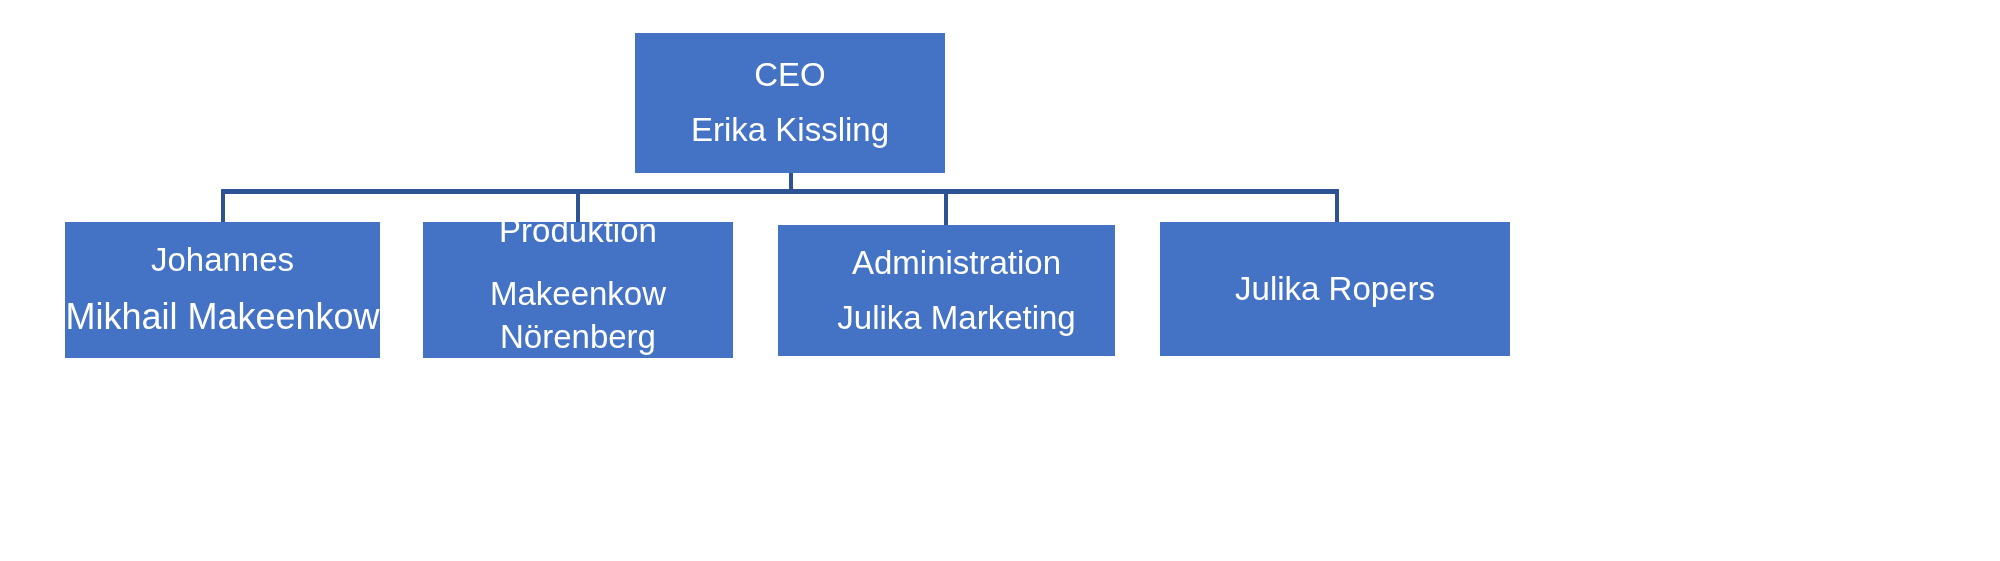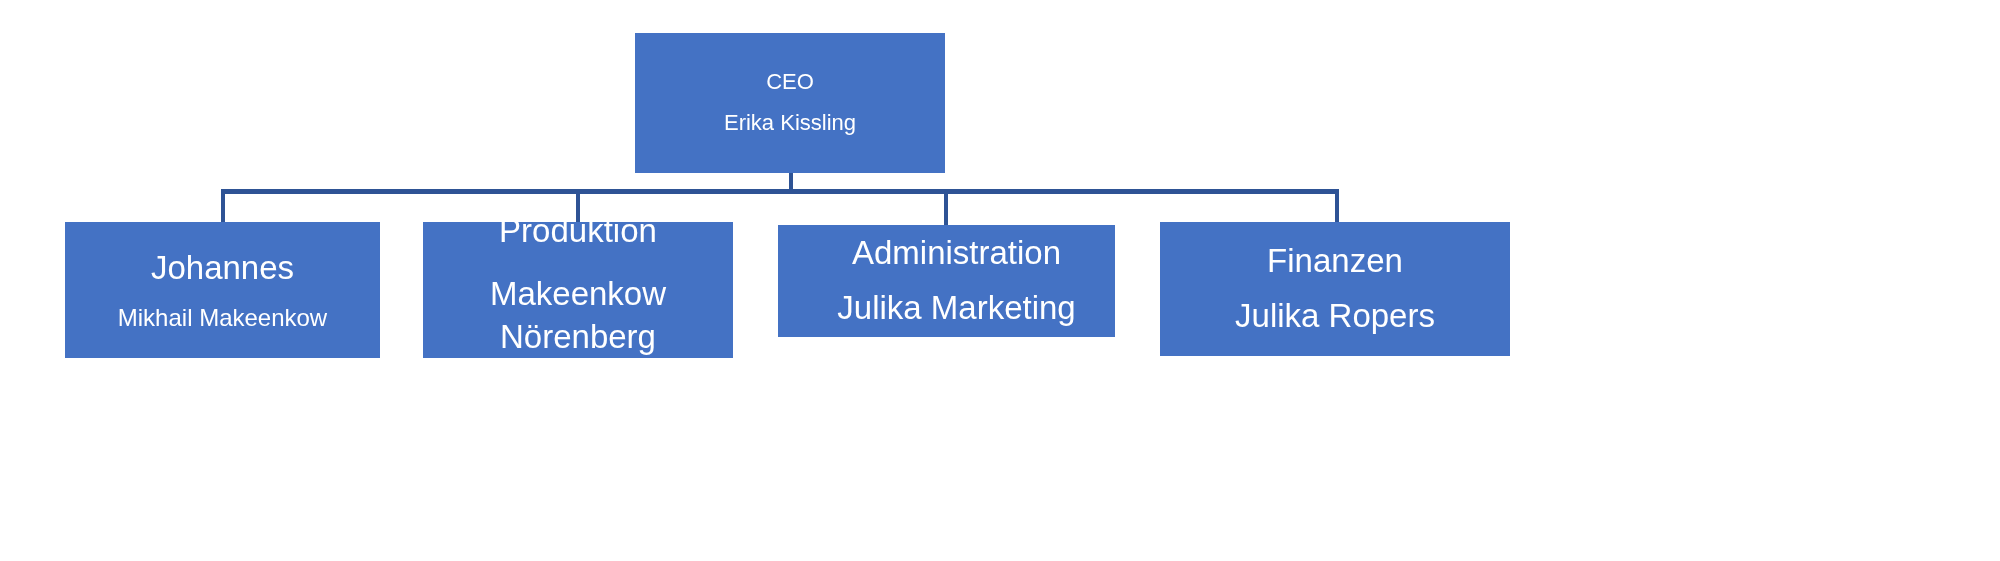--- a/index.html
+++ b/index.html
@@ -32,32 +32,32 @@
   }
   .node-title, .node-person {
     display: block;
   }
   
   #node-ceo {
     left: 635px;
     top: 33px;
     width: 310px;
     height: 140px;
-    font-size: 22px;
+    font-size: 33px;
   }
   #node-ceo .node-title { margin-bottom: 12px; }
 
   
   .level2 { font-size: 33px; }
 
   #node-marketing {
     left: 65px; top: 222px; width: 315px; height: 136px;
   }
   #node-marketing .node-title { margin-bottom: 12px; }
-  #node-marketing .node-person { font-size: 24px; }
+  #node-marketing .node-person { font-size: 36px; }
 
   
   #node-produktion {
     left: 423px; top: 222px; width: 310px; height: 136px;
     overflow: visible;
     justify-content: flex-start;
     padding-top: 16px;
   }
   #node-produktion .stack {
     position: absolute;
@@ -65,21 +65,21 @@
     transform: translateX(-50%);
     top: -12px;
     width: 330px;
     text-align: center;
     line-height: 1.30;
   }
   #node-produktion .node-title { margin-bottom: 20px; }
   #node-produktion .node-person .ln { display: block; }
 
   #node-administration {
-    left: 778px; top: 225px; width: 337px; height: 112px; padding-left: 20px;
+    left: 778px; top: 225px; width: 337px; height: 131px; padding-left: 20px;
   }
   #node-administration .node-title { margin-bottom: 12px; }
 
   #node-finanzen {
     left: 1160px; top: 222px; width: 350px; height: 134px;
   }
   #node-finanzen .node-title { margin-bottom: 12px; }
 
   
   .conn {
@@ -124,17 +124,16 @@
       </span>
     </div>
   </div>
 
   <div class="node-box level2" id="node-administration">
     <span class="node-title">Administration</span>
     <span class="node-person">Julika Marketing</span>
   </div>
 
   <div class="node-box level2" id="node-finanzen">
-    <span class="node-title">Finanzen</span>
     <span class="node-person">Julika Ropers</span>
   </div>
 
 </div>
 
 </body></html>

